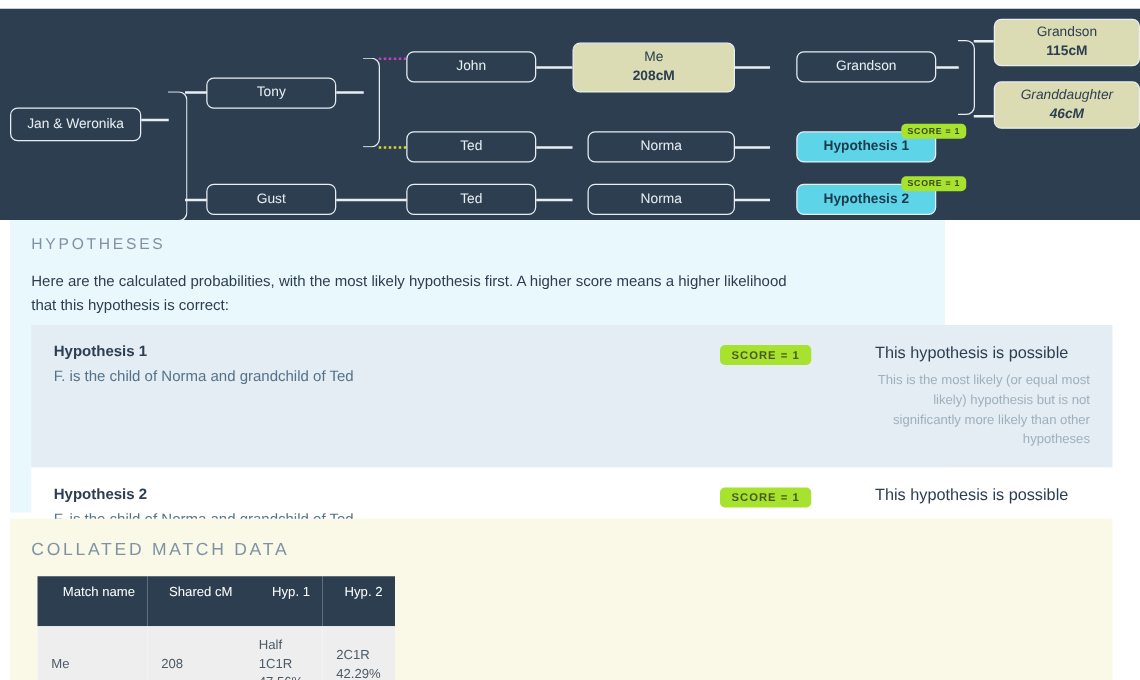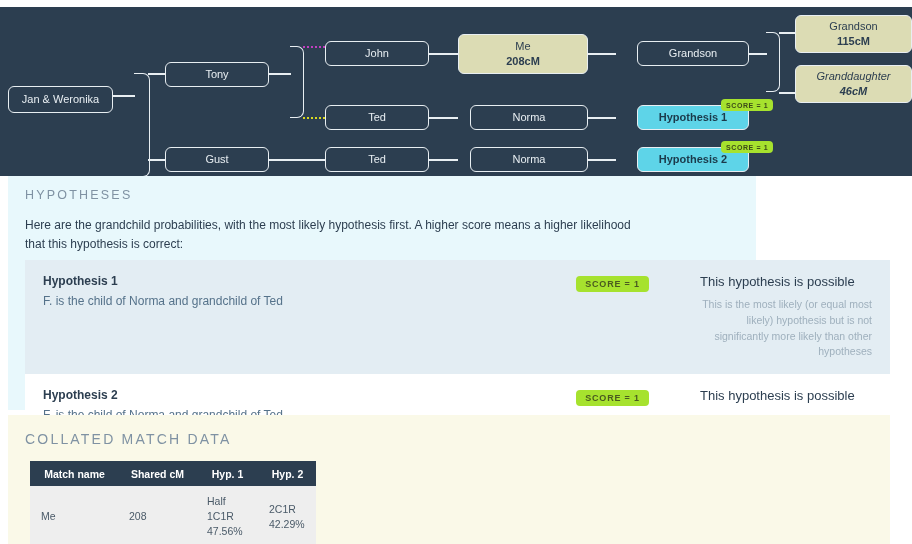--- a/index.html
+++ b/index.html
@@ -95,22 +95,22 @@
   }
   .cmd-title {
     font-size: 14px; letter-spacing: 2.2px; color: #7f92a3;
     padding: 16px 0 0 17px;
   }
   .cmd-table {
     position: absolute; left: 22px; top: 46px;
     border-collapse: collapse; background: #ffffff;
   }
   .cmd-table th {
-    background: #2c3e50; color: #ffffff; font-size: 10.5px; font-weight: bold;
-    text-align: center; padding: 7px 10px 6px 11px; white-space: nowrap;
+    background: #2c3e50; color: #ffffff; font-size: 10.5px; font-weight: normal;
+    text-align: right; padding: 7px 10px 21px 11px; white-space: nowrap;
   }
   .cmd-table td {
     font-size: 10.5px; color: #4a5a68; padding: 8px 10px 8px 11px;
     vertical-align: middle; line-height: 1.45;
   }
   .cmd-table tr.data-row td { background: #eeeeee; }
   .cell-sub { display: block; }
 </style>
 </head>
 <body>
@@ -202,21 +202,21 @@
 
     <div class="node tan" style="left:795px; top:58px; width:117px; height:38px;font-style:italic;">
       <span class="nm">Granddaughter</span>
       <span class="cm">46cM</span>
     </div>
 
   </div>
 
   <div class="hyp-section">
     <div class="sec-title">HYPOTHESES</div>
-    <div class="sec-intro">Here are the grandchild probabilities, with the most likely hypothesis first. A higher score means a higher likelihood that this hypothesis is correct:</div>
+    <div class="sec-intro">Here are the calculated probabilities, with the most likely hypothesis first. A higher score means a higher likelihood that this hypothesis is correct:</div>
 
     <div class="hyp-rows">
 
       <div class="hyp-row alt">
         <div class="hyp-left">
           <div class="hyp-title">Hypothesis 1</div>
           <div class="hyp-desc">F. is the child of Norma and grandchild of Ted</div>
         </div>
         <div class="hyp-mid">
           <span class="score-pill">SCORE = 1</span>

